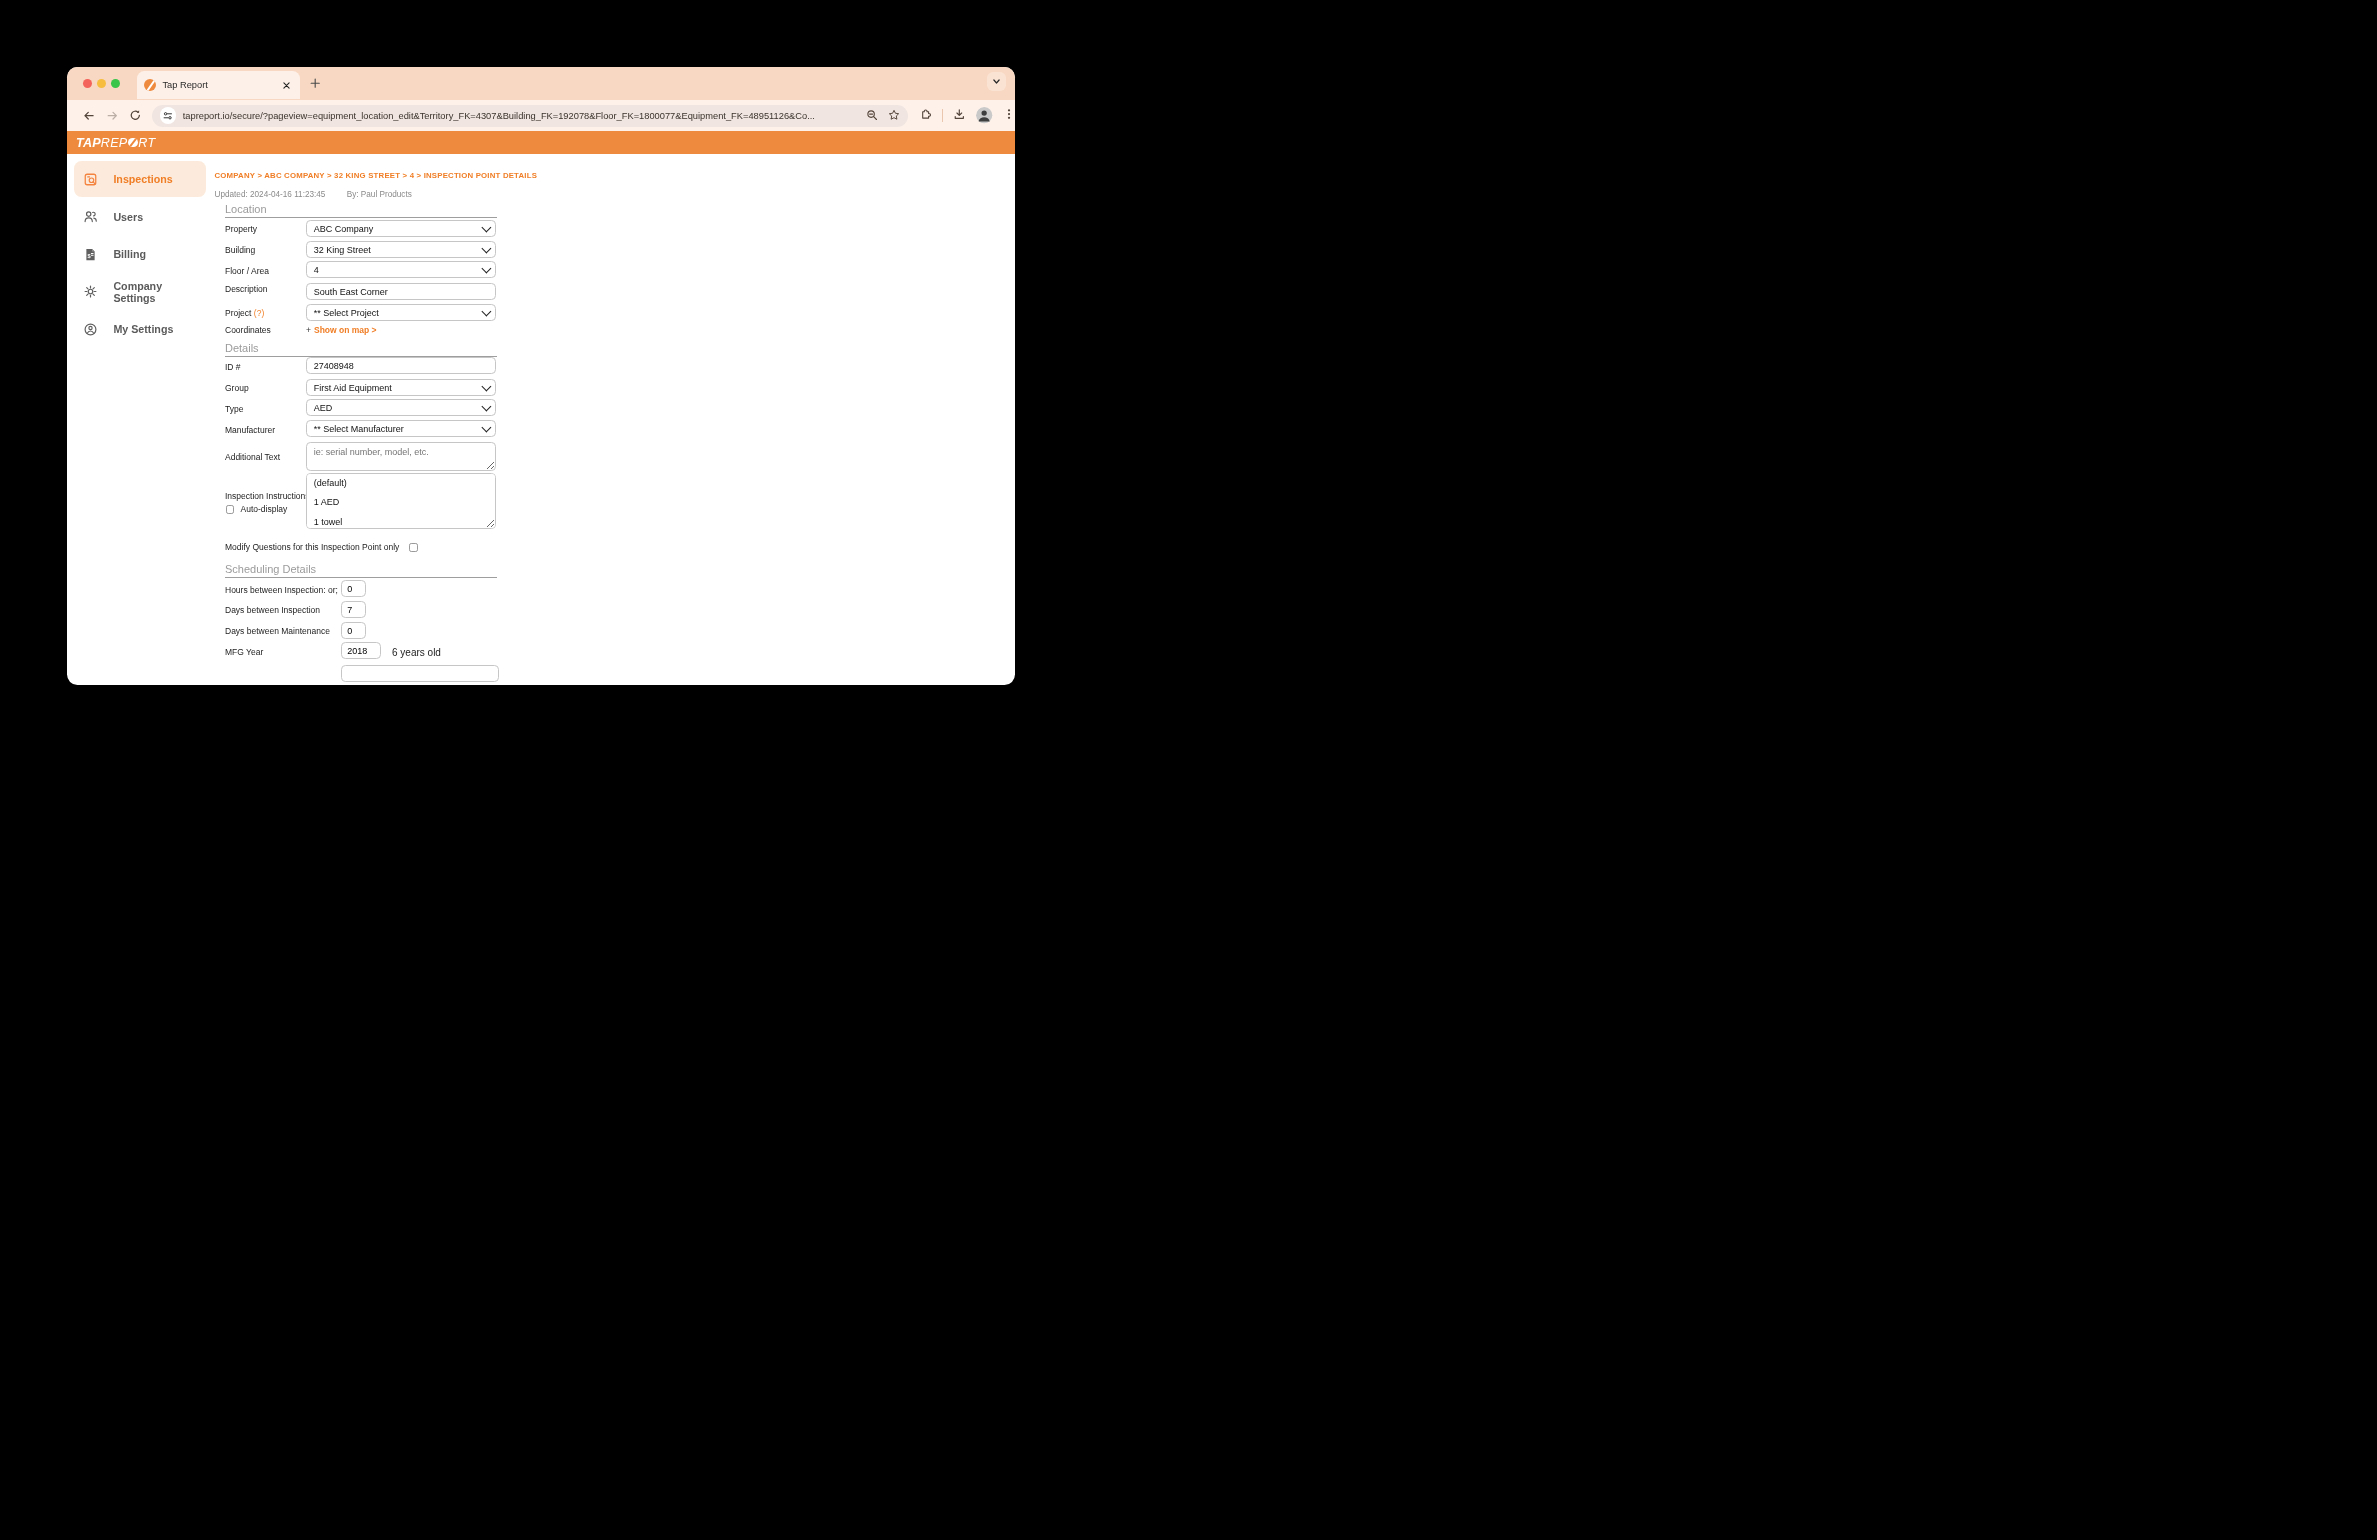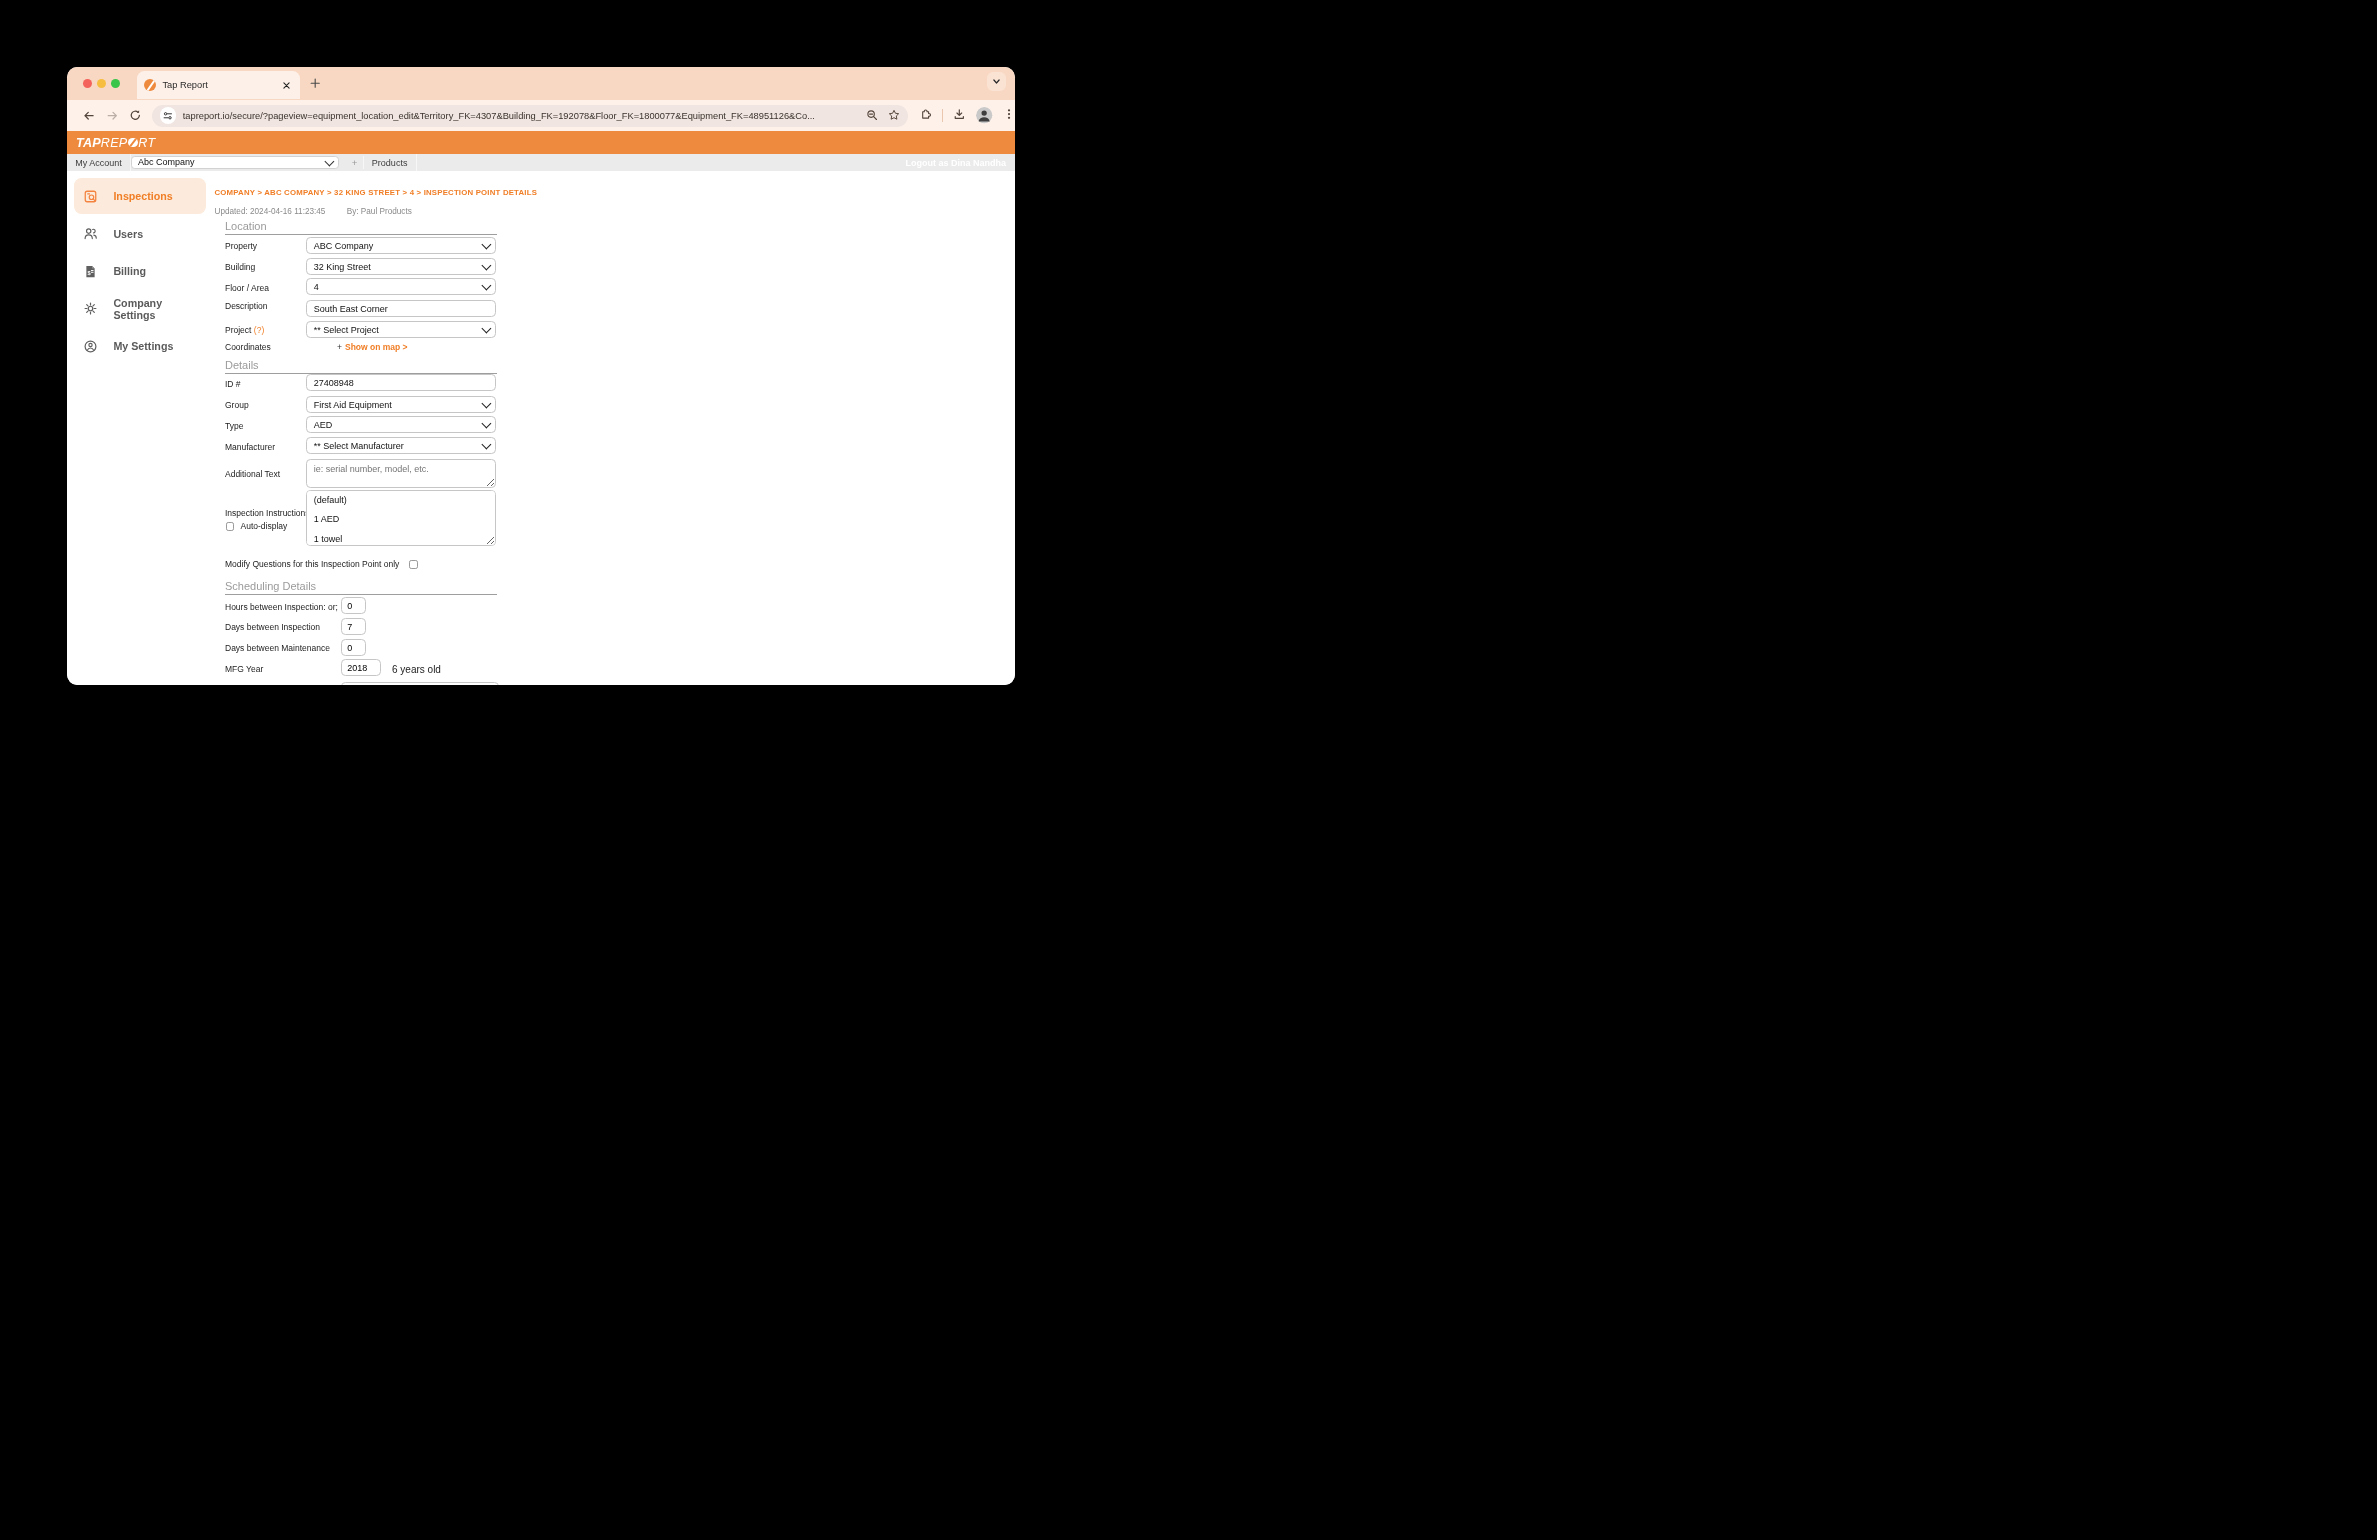--- a/index.html
+++ b/index.html
@@ -60,21 +60,21 @@
   .updated { position:absolute; left:1.5px; top:36px; font-size:8.2px; color:#8a8a8a; }
   .updated .by { margin-left:19px; }
   .sect { position:absolute; left:12px; font-size:11px; color:#9b9b9b; width:272px; border-bottom:1.5px solid #9e9e9e; padding-bottom:2.2px; }
   .lbl { position:absolute; left:12px; font-size:8.5px; color:#1c1c1c; }
   .inp, .sel, .ta { position:absolute; left:93px; width:190px; border:0.7px solid #c6c6c6; border-radius:4.4px; background:#fff; font-size:9px; color:#111; font-family:"Liberation Sans", sans-serif; }
   .inp { height:17px; padding:0 6.7px; }
   .sel { height:17px; display:flex; align-items:center; padding:0 6.7px; }
   .sel .chev { margin-left:auto; border-color:#222; }
   .ta { padding:5.2px 6.7px; line-height:9.6px; resize:both; }
   .orange { color:#F07E26; }
-  .maplink { position:absolute; left:93px; font-size:8.5px;margin-left:31px; }
+  .maplink { position:absolute; left:93px; font-size:8.5px; }
   .maplink .plus { color:#333; margin-right:3px; }
   .maplink a { color:#F07E26; font-weight:bold; text-decoration:none; }
   .cbx { display:inline-block; width:8.2px; height:8.2px; border:0.7px solid #9a9a9a; border-radius:2.2px; background:#fff; vertical-align:-1.5px; }
   .numinp { position:absolute; left:128px; width:24.5px; height:17px; border:0.7px solid #c6c6c6; border-radius:4.4px; text-align:left; padding:0 5.2px; font-size:9px; font-family:"Liberation Sans", sans-serif; }
   .note { position:absolute; font-size:10px; color:#1c1c1c; }
 
   .fab { position:absolute; left:989px; top:580px; width:30px; height:30px; border-radius:50%; background:#64748B; display:flex; align-items:center; justify-content:center; box-shadow:0 1.5px 4.4px rgba(0,0,0,.25); }
 </style>
 </head>
 <body>
@@ -185,33 +185,20 @@
       <span class="p1">TAP</span>
           <span class="p2">REP</span>
           <span class="logo-o">
             <span></span>
           </span>
           <span class="p2">RT</span>
     </div>
     <div class="logout">Logout as Dina Nandha</div>
   </div>
 
-  <div class="acctbar">
-    <div class="acct-seg">
-          <span>My Account</span>
-        </div>
-    <div class="acct-select">
-      <span>Abc Company</span>
-      <span class="chev"></span>
-    </div>
-    <div class="acct-seg plusbtn">+</div>
-    <div class="acct-seg">
-          <span>Products</span>
-        </div>
-  </div>
 
   <div class="content">
     <div class="sidebar">
       <div class="side-item active">
         <svg class="side-ic" viewBox="0 0 20 20">
               <rect x="3" y="3" width="14" height="14" rx="2.6" stroke="#F3833F" stroke-width="1.7" fill="none"></rect>
               <path d="M6.3 6.5h2.4" stroke="#F3833F" stroke-width="1.5" stroke-linecap="round"></path>
               <circle cx="11.3" cy="11" r="3" fill="#FCEBDC" stroke="#F3833F" stroke-width="1.6"></circle>
               <path d="M13.5 13.2l2.6 2.6" stroke="#F3833F" stroke-width="1.7" stroke-linecap="round"></path>
             </svg>

